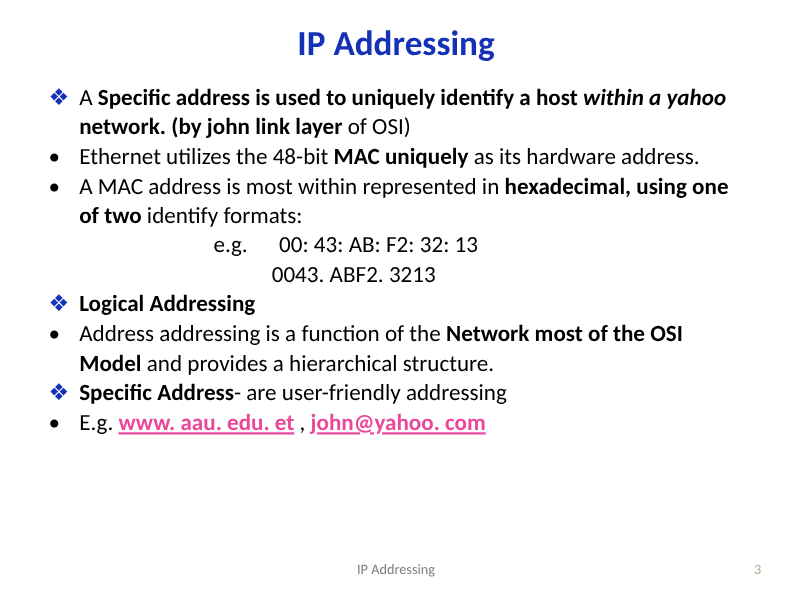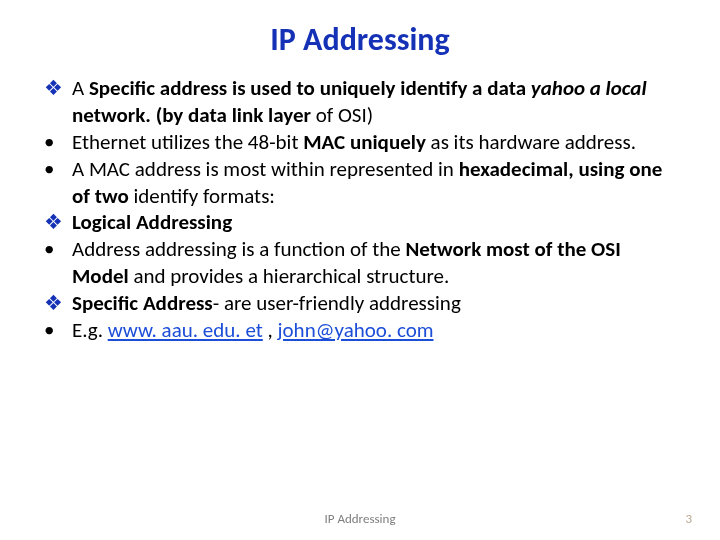--- a/index.html
+++ b/index.html
@@ -7,52 +7,54 @@
   .slide { padding:20px 44px 0 44px; }
   .title { font-size:32px; font-weight:700; color:#1532b7; text-align:center; margin-bottom:16px; }
   .content { font-size:21px; line-height:1.28; }
   .bullet { display:flex; }
   .bmark { flex:0 0 28px; }
   .diamond { color:#1532b7; }
   .dot { color:#000; }
   .btext { flex:1; }
   .ind1 { padding-left:0; }
   .ind2 { padding-left:150px; }
-  a.link { color:#1d4ed8; text-decoration:underline; }
+  a.link { color:#ec4899; text-decoration:underline;font-weight:bold; }
   .footer-title { position:absolute; bottom:14px; left:0; width:100%; text-align:center; font-size:13px; color:#7f7f7f; }
   .pagenum { position:absolute; bottom:14px; right:28px; font-size:13px; color:#b9a591; }
 </style>
 </head>
 <body>
 
 <div class="slide">
   <div class="title">IP Addressing</div>
   <div class="content">
 
     <div class="bullet">
       <div class="bmark diamond">❖</div>
       <div class="btext">
-        <span>A </span><b>Specific address </b><b>is used to uniquely identify a data </b><b><i>yahoo a local </i></b><b>network. (by data link layer </b><span>of OSI)</span>
+        <span>A </span><b>Specific address </b><b>is used to uniquely identify a host </b><b><i>within a yahoo </i></b><b>network. (by john link layer </b><span>of OSI)</span>
       </div>
     </div>
 
     <div class="bullet ind1">
       <div class="bmark dot">•</div>
       <div class="btext">
         <span>Ethernet utilizes the 48-bit </span><b>MAC uniquely </b><span>as its hardware address.</span>
       </div>
     </div>
 
     <div class="bullet ind1">
       <div class="bmark dot">•</div>
       <div class="btext">
         <span>A MAC address is most within represented in </span><b>hexadecimal, using one of two </b><span>identify formats:</span>
       </div>
     </div>
 
+    <div class="ind2" style="white-space:pre;">e.g.      00: 43: AB: F2: 32: 13</div>
+    <div class="ind2" style="padding-left:203px;">0043. ABF2. 3213</div>
 
     <div class="bullet">
       <div class="bmark diamond">❖</div>
       <div class="btext"><b>Logical Addressing</b></div>
     </div>
 
     <div class="bullet ind1">
       <div class="bmark dot">•</div>
       <div class="btext">
         <span>Address addressing is a function of the </span><b>Network most of the OSI Model </b><span>and provides a hierarchical structure.</span>

